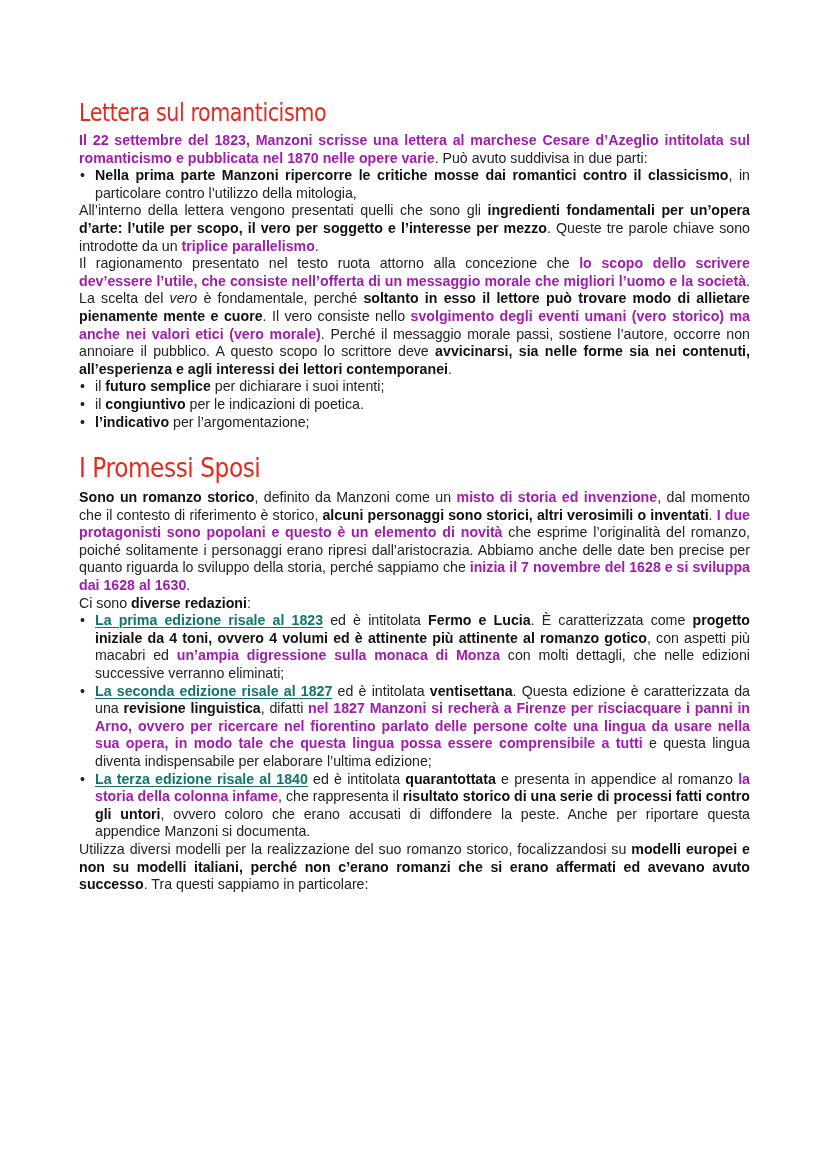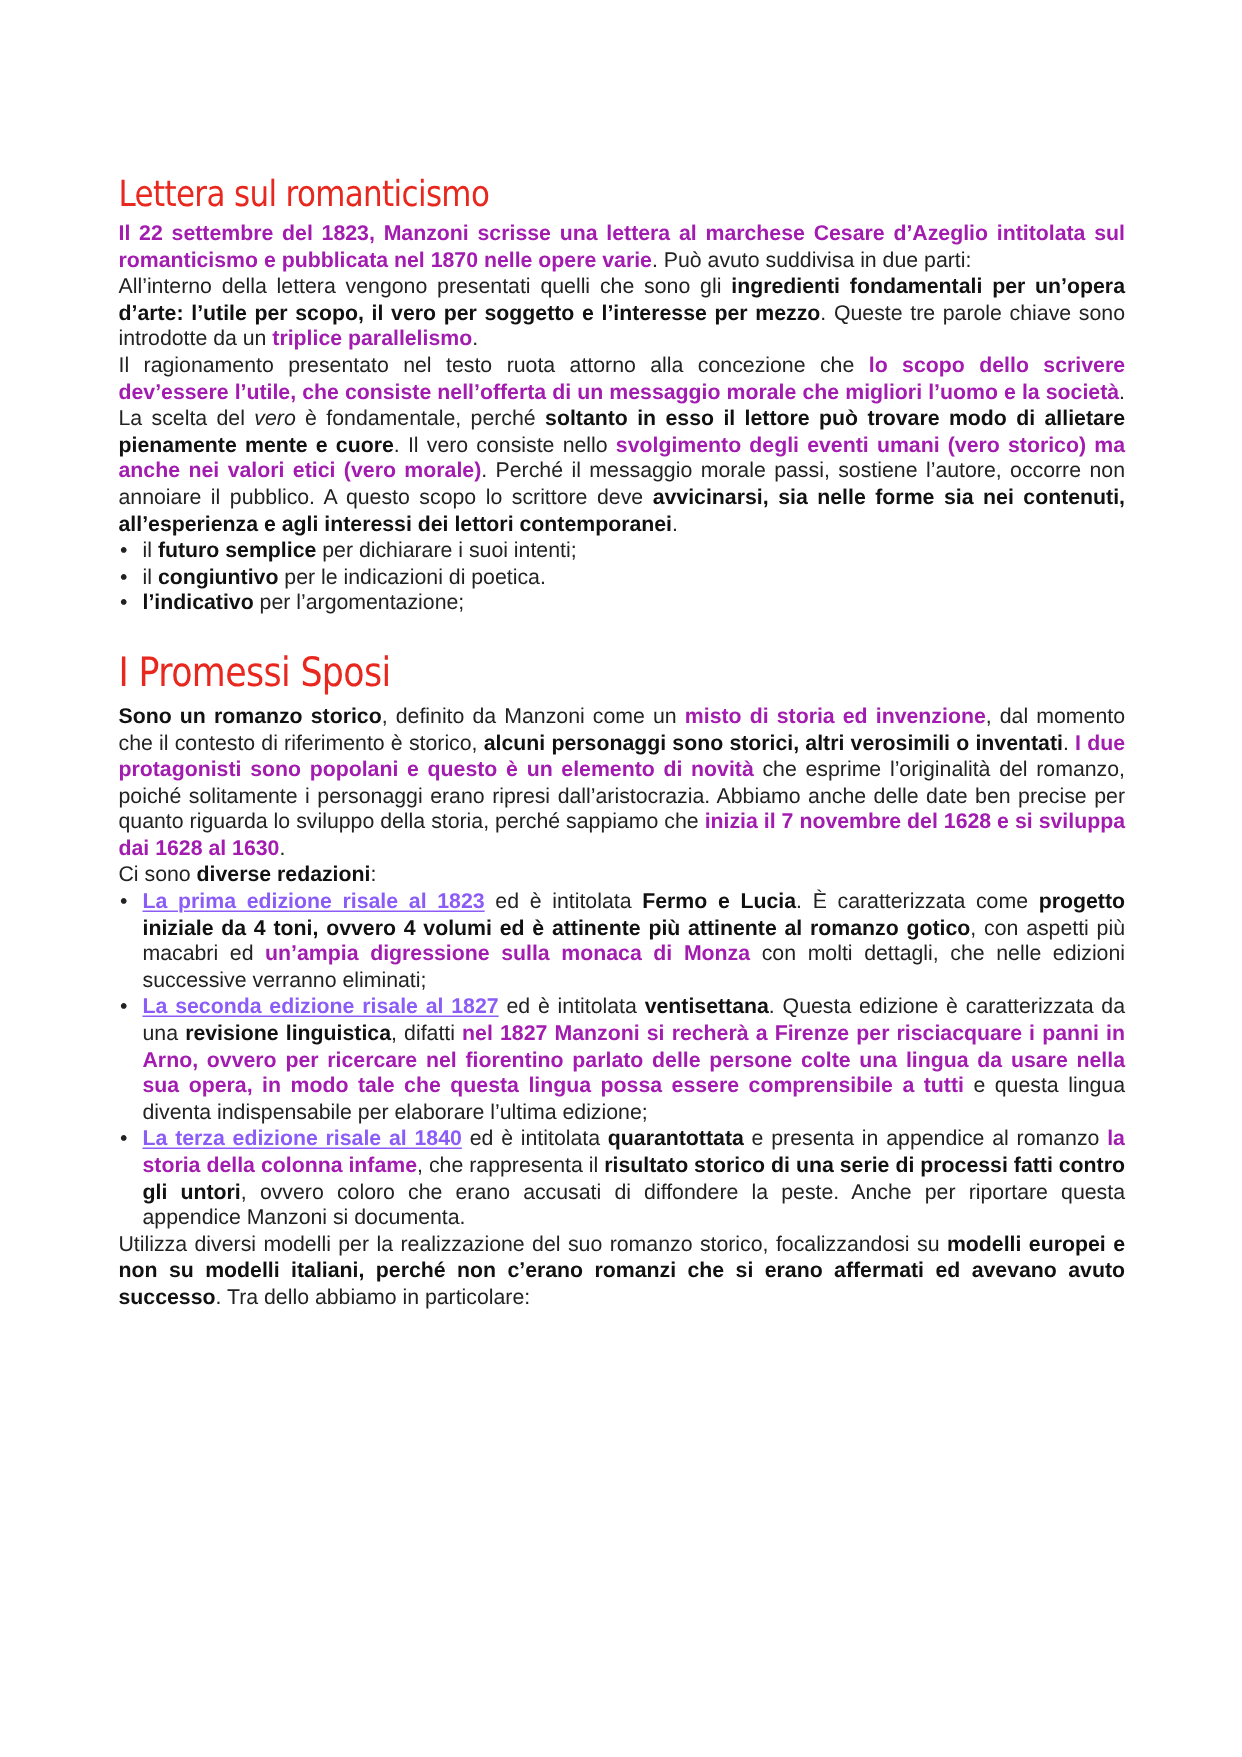--- a/index.html
+++ b/index.html
@@ -1,18 +1,18 @@
 <!DOCTYPE html>
 <html><head>
   <meta charset="utf-8">
   <style>
     html, body { margin: 0; padding: 0; background: #ffffff; }
     body { width: 828px; height: 1171px; position: relative; overflow: hidden; }
     .page {
-      position: absolute; left: 79px; top: 114px; width: 671px;
+      position: absolute; left: 79px; top: 98px; width: 671px;
       font-family: "Liberation Sans", sans-serif;
       font-size: 14.2px; line-height: 17.6px; color: #222222;
       text-align: justify;
     }
     h1.section-title {
       font-family: "DejaVu Sans", sans-serif;
       font-weight: normal; color: #e8281e;
       font-size: 24px; line-height: 30px; margin: 0 0 4px 0;
       letter-spacing: -0.5px; transform: scaleX(0.86); transform-origin: left center;
       text-align: left;
@@ -20,32 +20,33 @@
     h1.section-title.second { font-size: 27px; margin-top: 22px; margin-bottom: 6px; }
     p { margin: 0; }
     ul.bullets { list-style: none; margin: 0; padding: 0; }
     ul.bullets li { position: relative; padding-left: 16px; }
     ul.bullets li::before {
       content: "•"; position: absolute; left: 1px; top: 0; color: #222222;
     }
     .r { color: #a21caf; font-weight: bold; }
     .b { font-weight: bold; color: #111111; }
     .i { font-style: italic; }
-    .ru { color: #8b5cf6; font-weight: bold; text-decoration: underline; text-decoration-thickness: 1px; text-underline-offset: 2px; }
+    .ru { color: #0f766e; font-weight: bold; text-decoration: underline; text-decoration-thickness: 1px; text-underline-offset: 2px; }
   </style>
 </head>
 <body>
 
 <div class="page">
 
   <h1 class="section-title">Lettera sul romanticismo</h1>
 
   <p><span class="r">Il 22 settembre del 1823, Manzoni scrisse una lettera al marchese Cesare d’Azeglio intitolata sul romanticismo e pubblicata nel 1870 nelle opere varie</span><span>. Può avuto suddivisa in due parti:</span></p>
 
   <ul class="bullets">
+    <li><span class="b">Nella prima parte Manzoni ripercorre le critiche mosse dai romantici contro il classicismo</span><span>, in particolare contro l’utilizzo della mitologia,</span></li>
   </ul>
 
 
   <p><span>All’interno della lettera vengono presentati quelli che sono gli </span><span class="b">ingredienti fondamentali per un’opera d’arte: l’utile per scopo, il vero per soggetto e l’interesse per mezzo</span><span>. Queste tre parole chiave sono introdotte da un </span><span class="r">triplice parallelismo</span><span>.</span></p>
 
   <p><span>Il ragionamento presentato nel testo ruota attorno alla concezione che </span><span class="r">lo scopo dello scrivere dev’essere l’utile, che consiste nell’offerta di un messaggio morale che migliori l’uomo e la società</span><span>. La scelta del </span><span class="i">vero</span><span> è fondamentale, perché </span><span class="b">soltanto in esso il lettore può trovare modo di allietare pienamente mente e cuore</span><span>. Il vero consiste nello </span><span class="r">svolgimento degli eventi umani (vero storico) ma anche nei valori etici (vero morale)</span><span>. Perché il messaggio morale passi, sostiene l’autore, occorre non annoiare il pubblico. A questo scopo lo scrittore deve </span><span class="b">avvicinarsi, sia nelle forme sia nei contenuti, all’esperienza e agli interessi dei lettori contemporanei</span><span>.</span></p>
 
 
   <ul class="bullets">
     <li><span>il </span><span class="b">futuro semplice</span><span> per dichiarare i suoi intenti;</span></li>
@@ -58,15 +59,15 @@
   <p><span class="b">Sono un romanzo storico</span><span>, definito da Manzoni come un </span><span class="r">misto di storia ed invenzione</span><span>, dal momento che il contesto di riferimento è storico, </span><span class="b">alcuni personaggi sono storici, altri verosimili o inventati</span><span>. </span><span class="r">I due protagonisti sono popolani e questo è un elemento di novità</span><span> che esprime l’originalità del romanzo, poiché solitamente i personaggi erano ripresi dall’aristocrazia. Abbiamo anche delle date ben precise per quanto riguarda lo sviluppo della storia, perché sappiamo che </span><span class="r">inizia il 7 novembre del 1628 e si sviluppa dai 1628 al 1630</span><span>.</span></p>
 
   <p><span>Ci sono </span><span class="b">diverse redazioni</span><span>:</span></p>
 
   <ul class="bullets">
     <li><span class="ru">La prima edizione risale al 1823</span><span> ed è intitolata </span><span class="b">Fermo e Lucia</span><span>. È caratterizzata come </span><span class="b">progetto iniziale da 4 toni, ovvero 4 volumi ed è attinente più attinente al romanzo gotico</span><span>, con aspetti più macabri ed </span><span class="r">un’ampia digressione sulla monaca di Monza</span><span> con molti dettagli, che nelle edizioni successive verranno eliminati;</span></li>
     <li><span class="ru">La seconda edizione risale al 1827</span><span> ed è intitolata </span><span class="b">ventisettana</span><span>. Questa edizione è caratterizzata da una </span><span class="b">revisione linguistica</span><span>, difatti </span><span class="r">nel 1827 Manzoni si recherà a Firenze per risciacquare i panni in Arno, ovvero per ricercare nel fiorentino parlato delle persone colte una lingua da usare nella sua opera, in modo tale che questa lingua possa essere comprensibile a tutti</span><span> e questa lingua diventa indispensabile per elaborare l’ultima edizione;</span></li>
     <li><span class="ru">La terza edizione risale al 1840</span><span> ed è intitolata </span><span class="b">quarantottata</span><span> e presenta in appendice al romanzo </span><span class="r">la storia della colonna infame</span><span>, che rappresenta il </span><span class="b">risultato storico di una serie di processi fatti contro gli untori</span><span>, ovvero coloro che erano accusati di diffondere la peste. Anche per riportare questa appendice Manzoni si documenta.</span></li>
   </ul>
 
-  <p><span>Utilizza diversi modelli per la realizzazione del suo romanzo storico, focalizzandosi su </span><span class="b">modelli europei e non su modelli italiani, perché non c’erano romanzi che si erano affermati ed avevano avuto successo</span><span>. Tra dello abbiamo in particolare:</span></p>
+  <p><span>Utilizza diversi modelli per la realizzazione del suo romanzo storico, focalizzandosi su </span><span class="b">modelli europei e non su modelli italiani, perché non c’erano romanzi che si erano affermati ed avevano avuto successo</span><span>. Tra questi sappiamo in particolare:</span></p>
 
 </div>
 
 </body></html>

